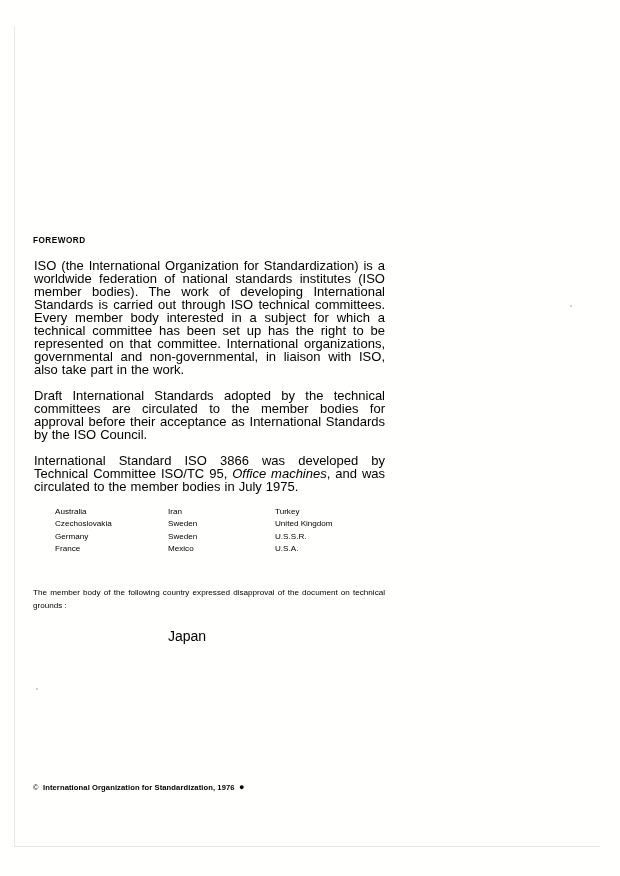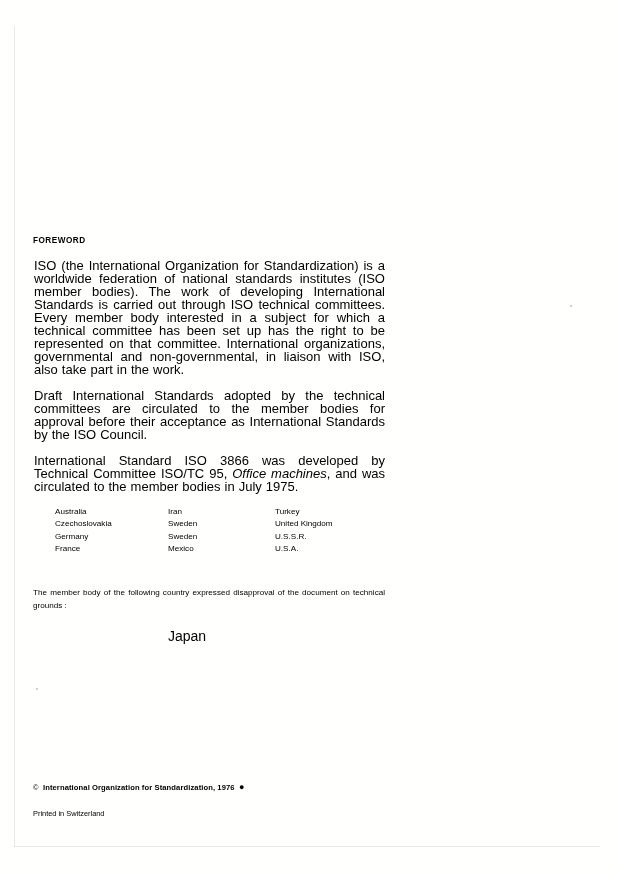--- a/index.html
+++ b/index.html
@@ -160,16 +160,15 @@
     </div>
 
     <p class="disapproval">The member body of the following country expressed disapproval of the document on technical grounds :</p>
 
     <p class="japan">Japan</p>
 
   </div>
 
   <div class="footer">
     <p class="copyright"><span class="csym">©</span>&nbsp;&nbsp;<span>International Organization for Standardization, 1976</span>&nbsp;&nbsp;<span class="enddot">●</span></p>
-    <p class="printed">Printed in Switzerland</p>
   </div>
 
 </div>
 
 </body></html>

